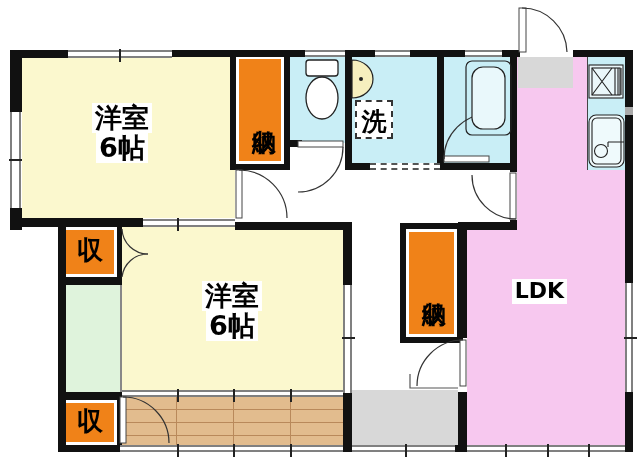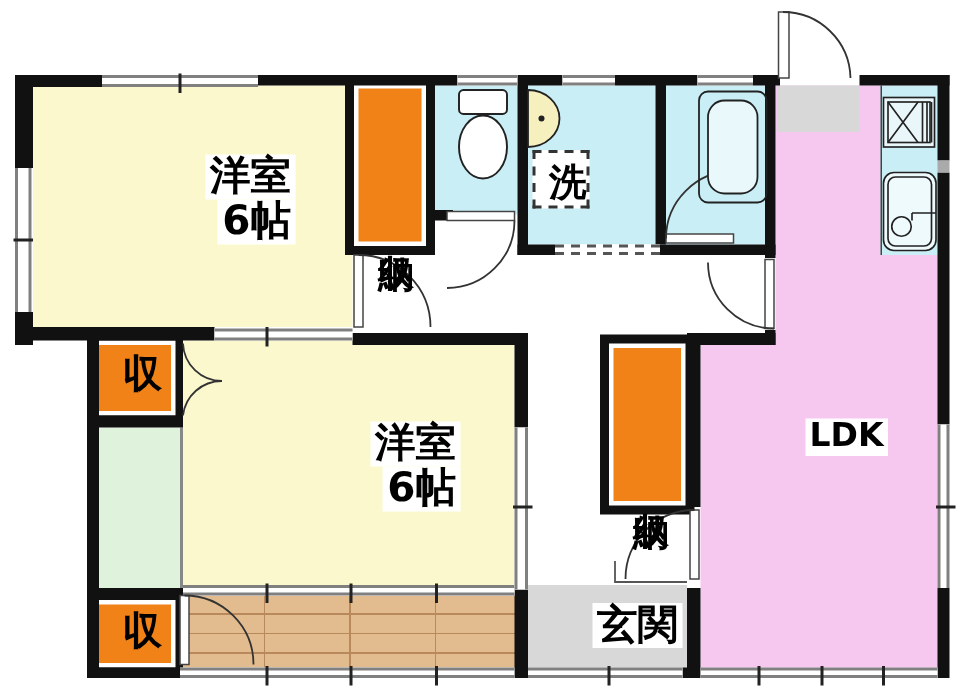--- a/index.html
+++ b/index.html
@@ -6,21 +6,21 @@
   .plan{position:relative;width:640px;height:460px;background:#fff;overflow:hidden;
         font-family:"DejaVu Sans",sans-serif;}
   .rm{position:absolute;}
   .w{position:absolute;background:var(--wall,#111);}
   .thin{position:absolute;background:#888;}
   .win{position:absolute;background:#fff;border-top:2px solid var(--winline,#808080);
        border-bottom:2px solid var(--winline,#808080);box-sizing:border-box;}
   .win.v{border:0;border-left:2px solid var(--winline,#808080);border-right:2px solid var(--winline,#808080);}
   .win.dash{border-top:2px dashed #555;border-bottom:2px dashed #555;}
   .tk{position:absolute;background:#222;}
-  .lbl{position:absolute;font-weight:bold;color:#000;text-align:right;line-height:1.12;}
+  .lbl{position:absolute;font-weight:bold;color:#000;text-align:center;line-height:1.12;}
   .bx{background:#fff;padding:0 3px;display:inline-block;}
   .vert{writing-mode:vertical-rl;text-orientation:upright;letter-spacing:2px;}
   svg.ovl{position:absolute;left:0;top:0;pointer-events:none;}
 </style>
 </head>
 <body>
 
 <div class="plan">
 
   <div class="rm" style="left:22px;top:57px;width:213px;height:161px;background:var(--bedroom);"></div>
@@ -181,23 +181,20 @@
     <div><span class="bx">洋室</span></div>
     <div><span class="bx">6帖</span></div>
   </div>
   <div class="lbl" style="left:157px;top:281px;width:150px;font-size:27px;">
     <div><span class="bx">洋室</span></div>
     <div><span class="bx">6帖</span></div>
   </div>
   <div class="lbl" style="left:487px;top:279px;width:105px;font-size:22px;">
     <span class="bx">LDK</span>
   </div>
-  <div class="lbl" style="left:355px;top:402px;width:100px;font-size:27px;">
-    <span class="bx">玄関</span>
-  </div>
   <div class="lbl" style="left:355px;top:100px;width:38px;height:39px;font-size:25px;line-height:39px;background:#fff;border:2px dashed #333;box-sizing:border-box;">
     <span>洗</span>
   </div>
   <div class="lbl vert" style="left:245px;top:70px;width:32px;height:84px;font-size:24px;">
     <span>収納</span>
   </div>
   <div class="lbl vert" style="left:415px;top:242px;width:32px;height:84px;font-size:24px;">
     <span>収納</span>
   </div>
   <div class="lbl" style="left:72px;top:236px;width:36px;font-size:26px;">

